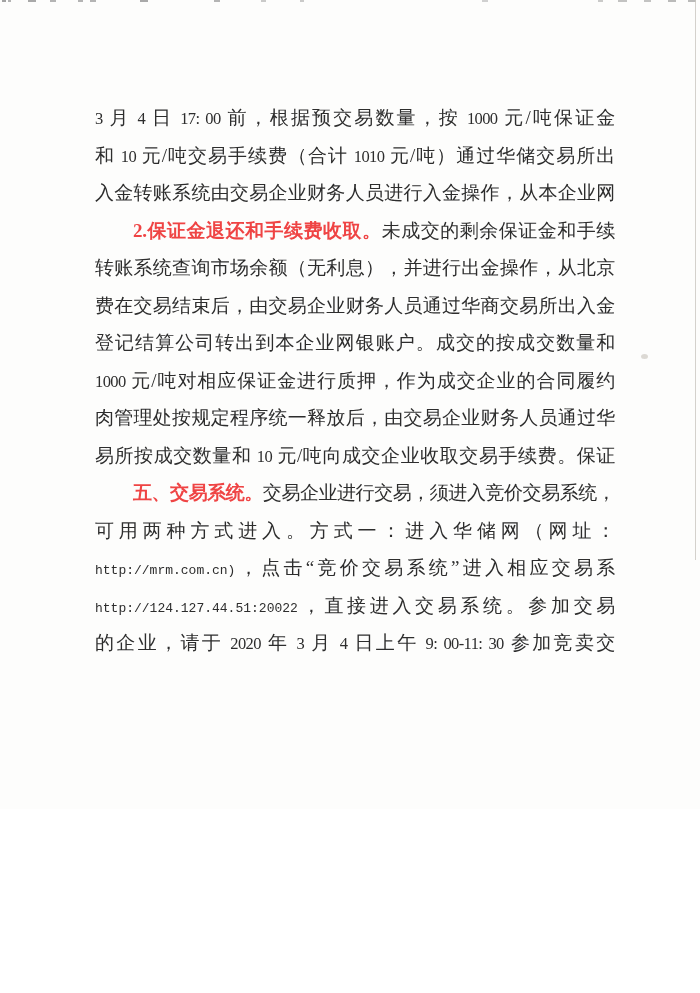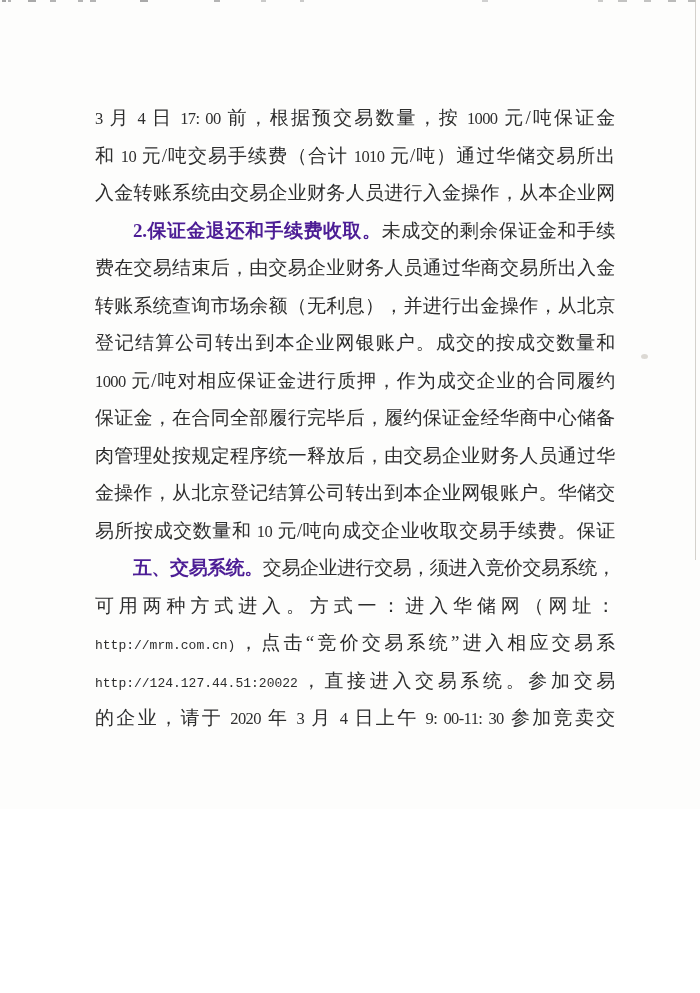--- a/index.html
+++ b/index.html
@@ -16,21 +16,21 @@
   }
   .line {
     height:37.5px; line-height:37.5px;
     font-size:19px;
     color:#2d2d2d;
     letter-spacing:-0.3px;
     text-align:justify;
     text-align-last:justify;
   }
   .indent { text-indent:38px; }
-  .b { font-weight:bold; color:#4c1d95; }
+  .b { font-weight:bold; color:#ef4444; }
   .n { font-size:16.5px; letter-spacing:-0.6px; }
   .u {
     font-family:"Liberation Mono","DejaVu Sans Mono",monospace;
     font-size:13px; letter-spacing:0;
   }
   .tight { letter-spacing:-0.8px; }
   .pagenum {
     position:absolute; top:902px; left:0; width:100%;
     text-align:center; text-align-last:center;
     font-size:13px; color:#333;
@@ -86,34 +86,32 @@
 
     <div class="line"><span class="n">3</span><span> 月 </span><span class="n">4</span><span> 日 </span><span class="n">17: 00</span><span> 前，根据预交易数量，按 </span><span class="n">1000</span><span> 元/吨保证金</span></div>
 
     <div class="line"><span>和 </span><span class="n">10</span><span> 元/吨交易手续费（合计 </span><span class="n">1010</span><span> 元/吨）通过华储交易所出</span></div>
 
     <div class="line"><span>入金转账系统由交易企业财务人员进行入金操作，从本企业网</span></div>
 
 
     <div class="line indent"><span class="b">2.保证金退还和手续费收取。</span><span>未成交的剩余保证金和手续</span></div>
 
+    <div class="line"><span>转账系统查询市场余额（无利息），并进行出金操作，从北京</span></div>
+
     <div class="line"><span>费在交易结束后，由交易企业财务人员通过华商交易所出入金</span></div>
-
-    <div class="line"><span>转账系统查询市场余额（无利息），并进行出金操作，从北京</span></div>
 
     <div class="line"><span>登记结算公司转出到本企业网银账户。成交的按成交数量和</span></div>
 
     <div class="line"><span class="n">1000</span><span> 元/吨对相应保证金进行质押，作为成交企业的合同履约</span></div>
 
-    <div class="line"><span>保证金，在合同全部履行完毕后，履约保证金经华商中心储备</span></div>
 
     <div class="line"><span>肉管理处按规定程序统一释放后，由交易企业财务人员通过华</span></div>
 
 
-    <div class="line"><span>金操作，从北京登记结算公司转出到本企业网银账户。华储交</span></div>
 
     <div class="line"><span>易所按成交数量和 </span><span class="n">10</span><span> 元/吨向成交企业收取交易手续费。保证</span></div>
 
 
     <div class="line indent tight"><span class="b">五、交易系统。</span><span>交易企业进行交易，须进入竞价交易系统，</span></div>
 
     <div class="line"><span>可用两种方式进入。方式一：进入华储网（网址：</span></div>
 
     <div class="line"><span class="u">http://mrm.com.cn)</span><span>，点击“竞价交易系统”进入相应交易系</span></div>
 

